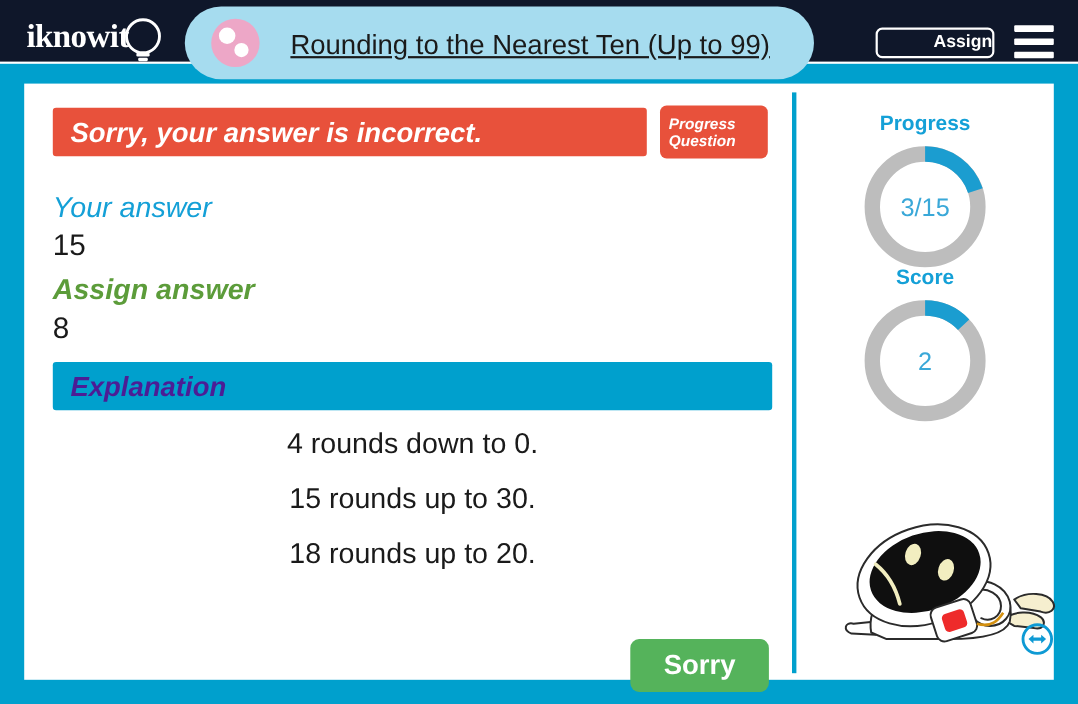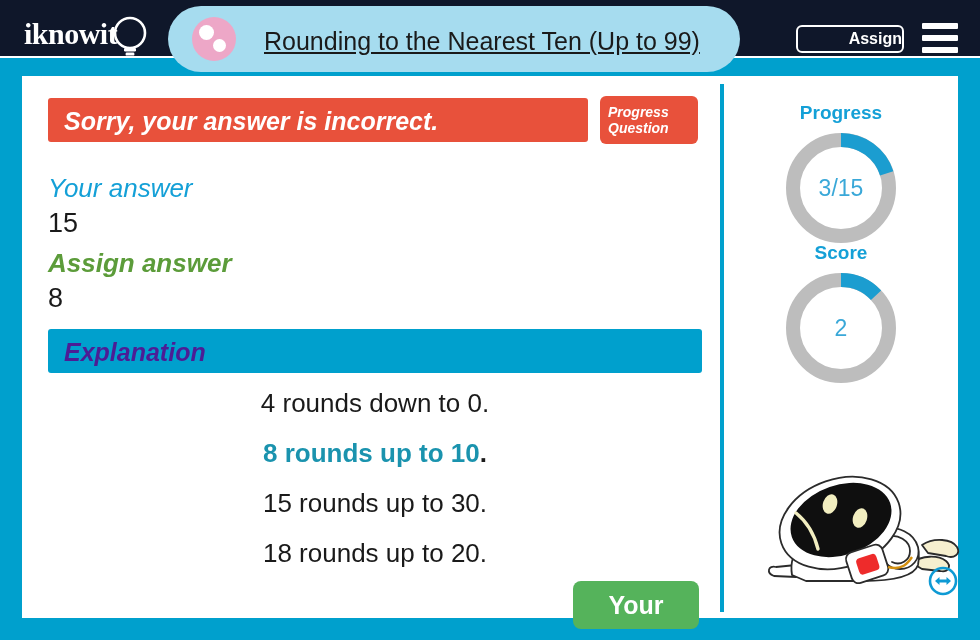--- a/index.html
+++ b/index.html
@@ -356,27 +356,26 @@
 
         <div class="label-correct">Assign answer</div>
         <div class="value-correct">8</div>
 
         <div class="explanation-bar">
           <div class="explanation-bar-text">Explanation</div>
         </div>
 
         <div class="explanation-lines" id="explanation-lines">
             <div class="exp-line">4 rounds down to 0.</div>
-            <div class="exp-line hl">8 rounds up to 10<span class="period">.</span></div>
             <div class="exp-line">15 rounds up to 30.</div>
             <div class="exp-line">18 rounds up to 20.</div>
           </div>
 
         <div class="next-btn">
-          <div class="next-btn-text">Your</div>
+          <div class="next-btn-text">Sorry</div>
         </div>
       </div>
 
       <div class="spanel">
 
         <div class="stat-title" style="top:26px;">Progress</div>
         <div class="donut" style="top:52px;">
           <svg viewBox="0 0 120 120" width="120" height="120">
             <circle cx="60" cy="60" r="48" fill="none" stroke="#bdbdbd" stroke-width="14"></circle>
             <circle id="progress-arc" cx="60" cy="60" r="48" fill="none" stroke="#1b9dd0" stroke-width="14" transform="rotate(-90 60 60)" stroke-dasharray="60.31857894892403 241.2743157956961"></circle>

